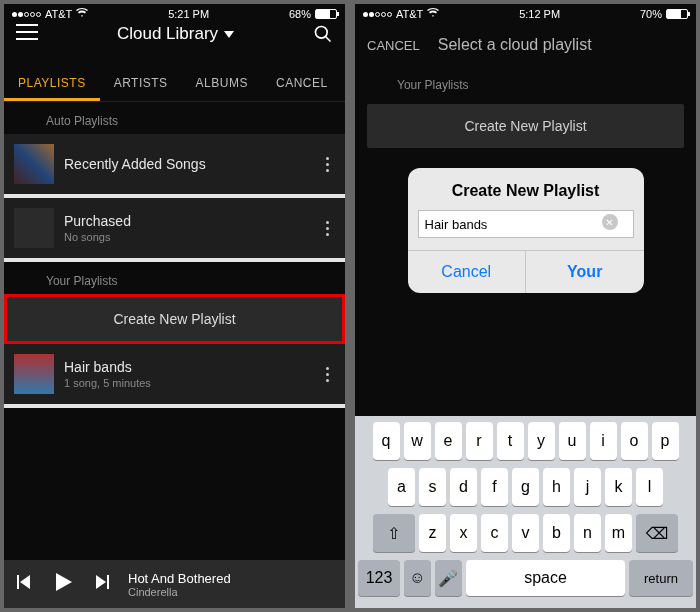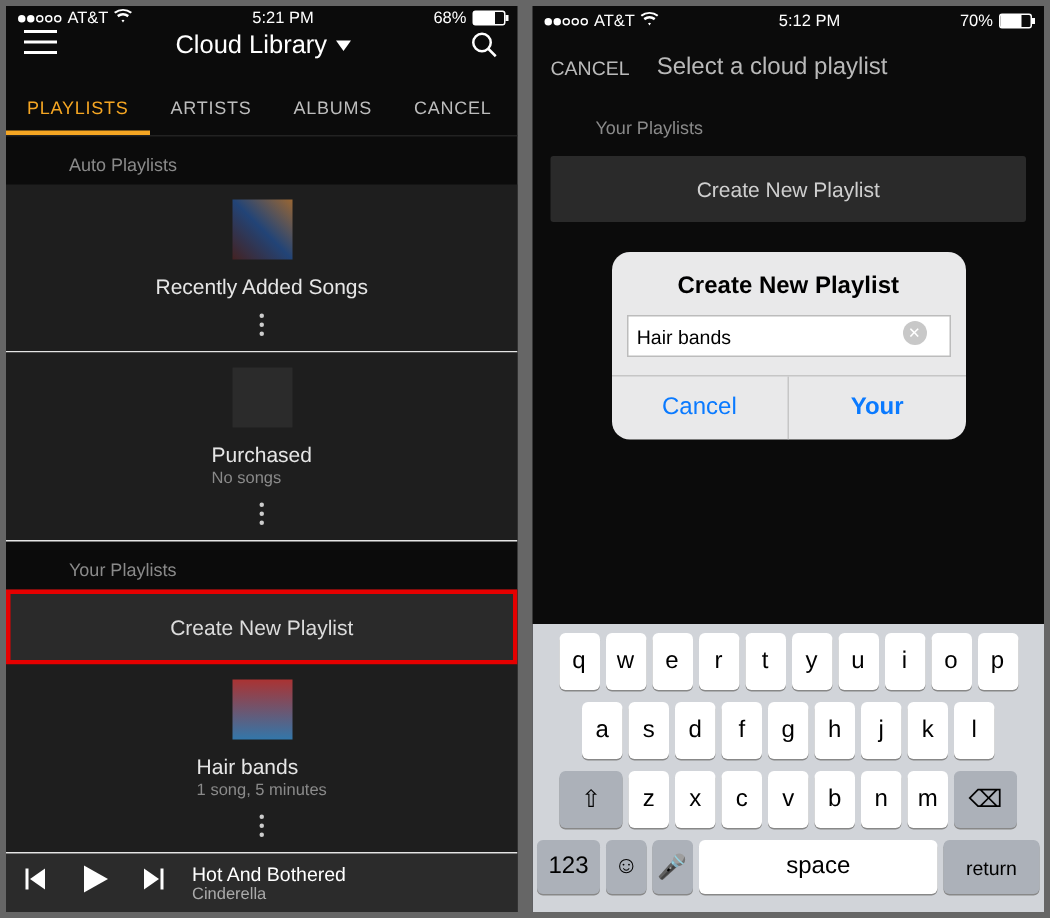--- a/index.html
+++ b/index.html
@@ -18,21 +18,21 @@
   .hamb { width:22px; height:16px; display:flex; flex-direction:column; justify-content:space-between; }
   .hamb span { display:block; height:2px; background:#fff; }
   .navL .title { font-size:17px; display:flex; align-items:center; gap:6px; }
   .tri { width:0; height:0; border-left:5px solid transparent; border-right:5px solid transparent; border-top:7px solid #fff; }
   .search svg { width:20px; height:20px; }
   .tabs { display:flex; border-bottom:1px solid #222; }
   .tab { flex:none; padding:10px 14px 8px; font-size:12px; color:#bdbdbd; letter-spacing:0.5px; }
   .tab.active { color:#f5a623; border-bottom:3px solid #f5a623; }
   .section-label { color:#8a8a8a; font-size:12px; padding:12px 14px 6px;margin-left:28px; }
   .list { display:flex; flex-direction:column; }
-  .row { display:flex; align-items:center; background:#1e1e1e; padding:10px 10px; gap:10px; border-bottom:1px solid #e5e5e5; position:relative;flex-direction:column; }
+  .row { display:flex; align-items:center; background:#1e1e1e; padding:10px 10px; gap:10px; border-bottom:4px solid #e5e5e5; position:relative; }
   .row .art { width:40px; height:40px; background:#2b2b2b; display:flex; align-items:center; justify-content:center; font-size:10px; color:#666; }
   .row .txt { flex:1; }
   .row .t1 { color:#e6e6e6; font-size:14px; }
   .row .t2 { color:#8a8a8a; font-size:11px; margin-top:2px; }
   .more { width:16px; display:flex; flex-direction:column; align-items:center; gap:3px; }
   .more span { width:3px; height:3px; background:#ccc; border-radius:50%; }
   .create { background:#2a2a2a; color:#dcdcdc; text-align:center; padding:14px 0; font-size:14px; }
   .hl { border:3px solid #e60000; }
   .player { margin-top:auto; background:#2b2b2b; height:48px; display:flex; align-items:center; padding:0 12px; gap:18px; color:#fff; }
   .player .ctrls { display:flex; align-items:center; gap:18px; }

